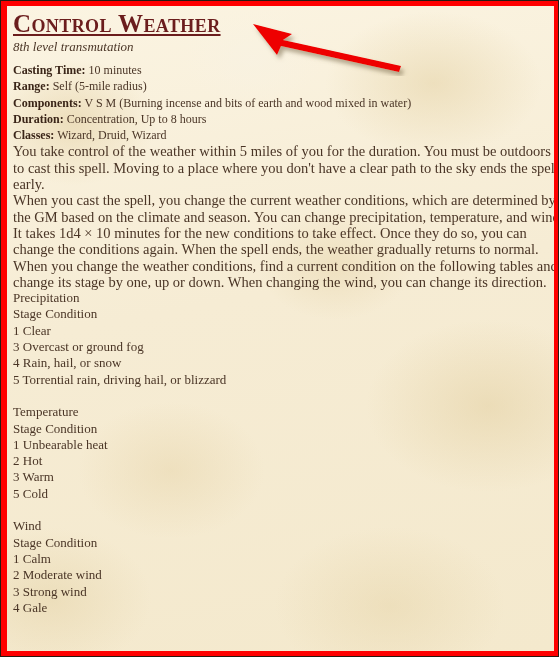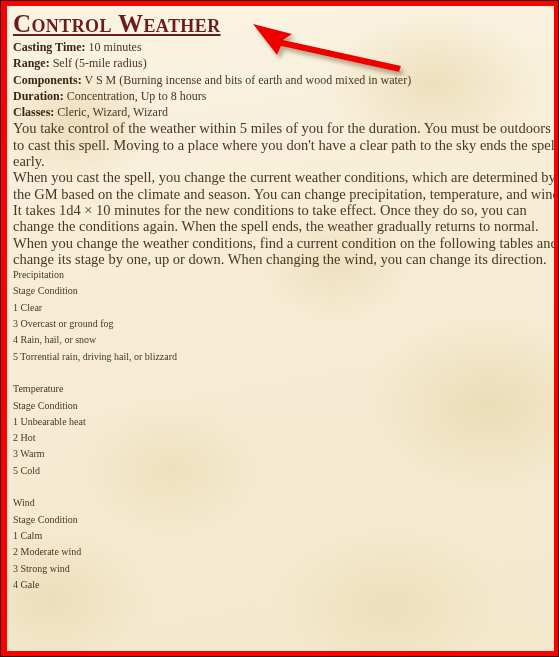--- a/index.html
+++ b/index.html
@@ -92,21 +92,21 @@
     width: 552px;
   }
 
   
   .table-block {
     margin: 0;
   }
   .table-title,
   .table-head,
   .table-line {
-    font-size: 10px;
+    font-size: 13px;
     line-height: 16.3px;
     color: #4a3526;
     white-space: nowrap;
   }
   .spacer-line {
     height: 16.3px;
   }
 
   
   #annotation-arrow {
@@ -118,41 +118,42 @@
     pointer-events: none;
   }
 </style>
 </head>
 <body>
 
 <div id="spell-card">
   <div id="parchment">
 
     <h1 id="title">Control Weather</h1>
+    <div id="subtitle">8th level transmutation</div>
 
     <div id="meta-list">
       <div class="meta-row">
         <span class="meta-label">Casting Time:</span>
         <span class="meta-value">10 minutes</span>
       </div>
       <div class="meta-row">
         <span class="meta-label">Range:</span>
         <span class="meta-value">Self (5-mile radius)</span>
       </div>
       <div class="meta-row">
         <span class="meta-label">Components:</span>
         <span class="meta-value">V S M (Burning incense and bits of earth and wood mixed in water)</span>
       </div>
       <div class="meta-row">
         <span class="meta-label">Duration:</span>
         <span class="meta-value">Concentration, Up to 8 hours</span>
       </div>
       <div class="meta-row">
         <span class="meta-label">Classes:</span>
-        <span class="meta-value">Cleric, Wizard, Wizard</span>
+        <span class="meta-value">Wizard, Druid, Wizard</span>
       </div>
     </div>
 
     <div id="description">
       <p class="body-para">You take control of the weather within 5 miles of you for the duration. You must be outdoors to cast this spell. Moving to a place where you don't have a clear path to the sky ends the spell early.</p>
       <p class="body-para">When you cast the spell, you change the current weather conditions, which are determined by the GM based on the climate and season. You can change precipitation, temperature, and wind. It takes 1d4 × 10 minutes for the new conditions to take effect. Once they do so, you can change the conditions again. When the spell ends, the weather gradually returns to normal.</p>
       <p class="body-para">When you change the weather conditions, find a current condition on the following tables and change its stage by one, up or down. When changing the wind, you can change its direction.</p>
     </div>
 
     <div class="table-block">

